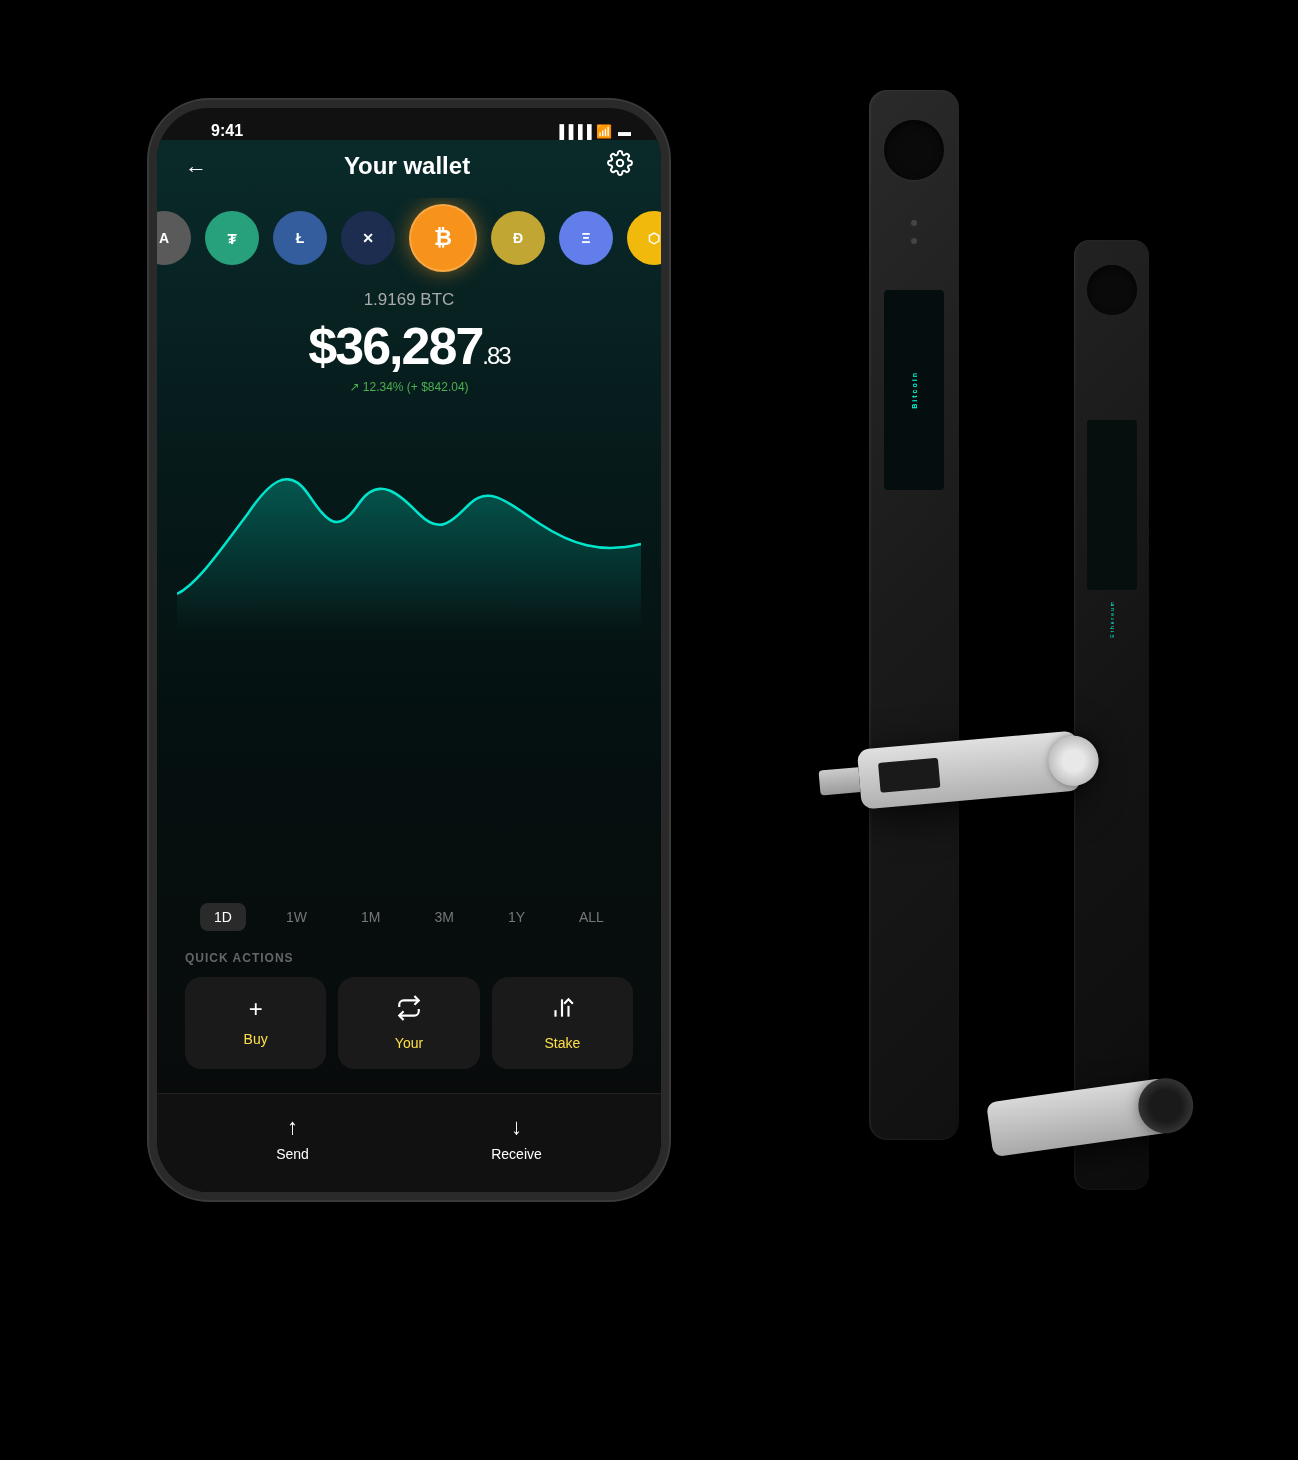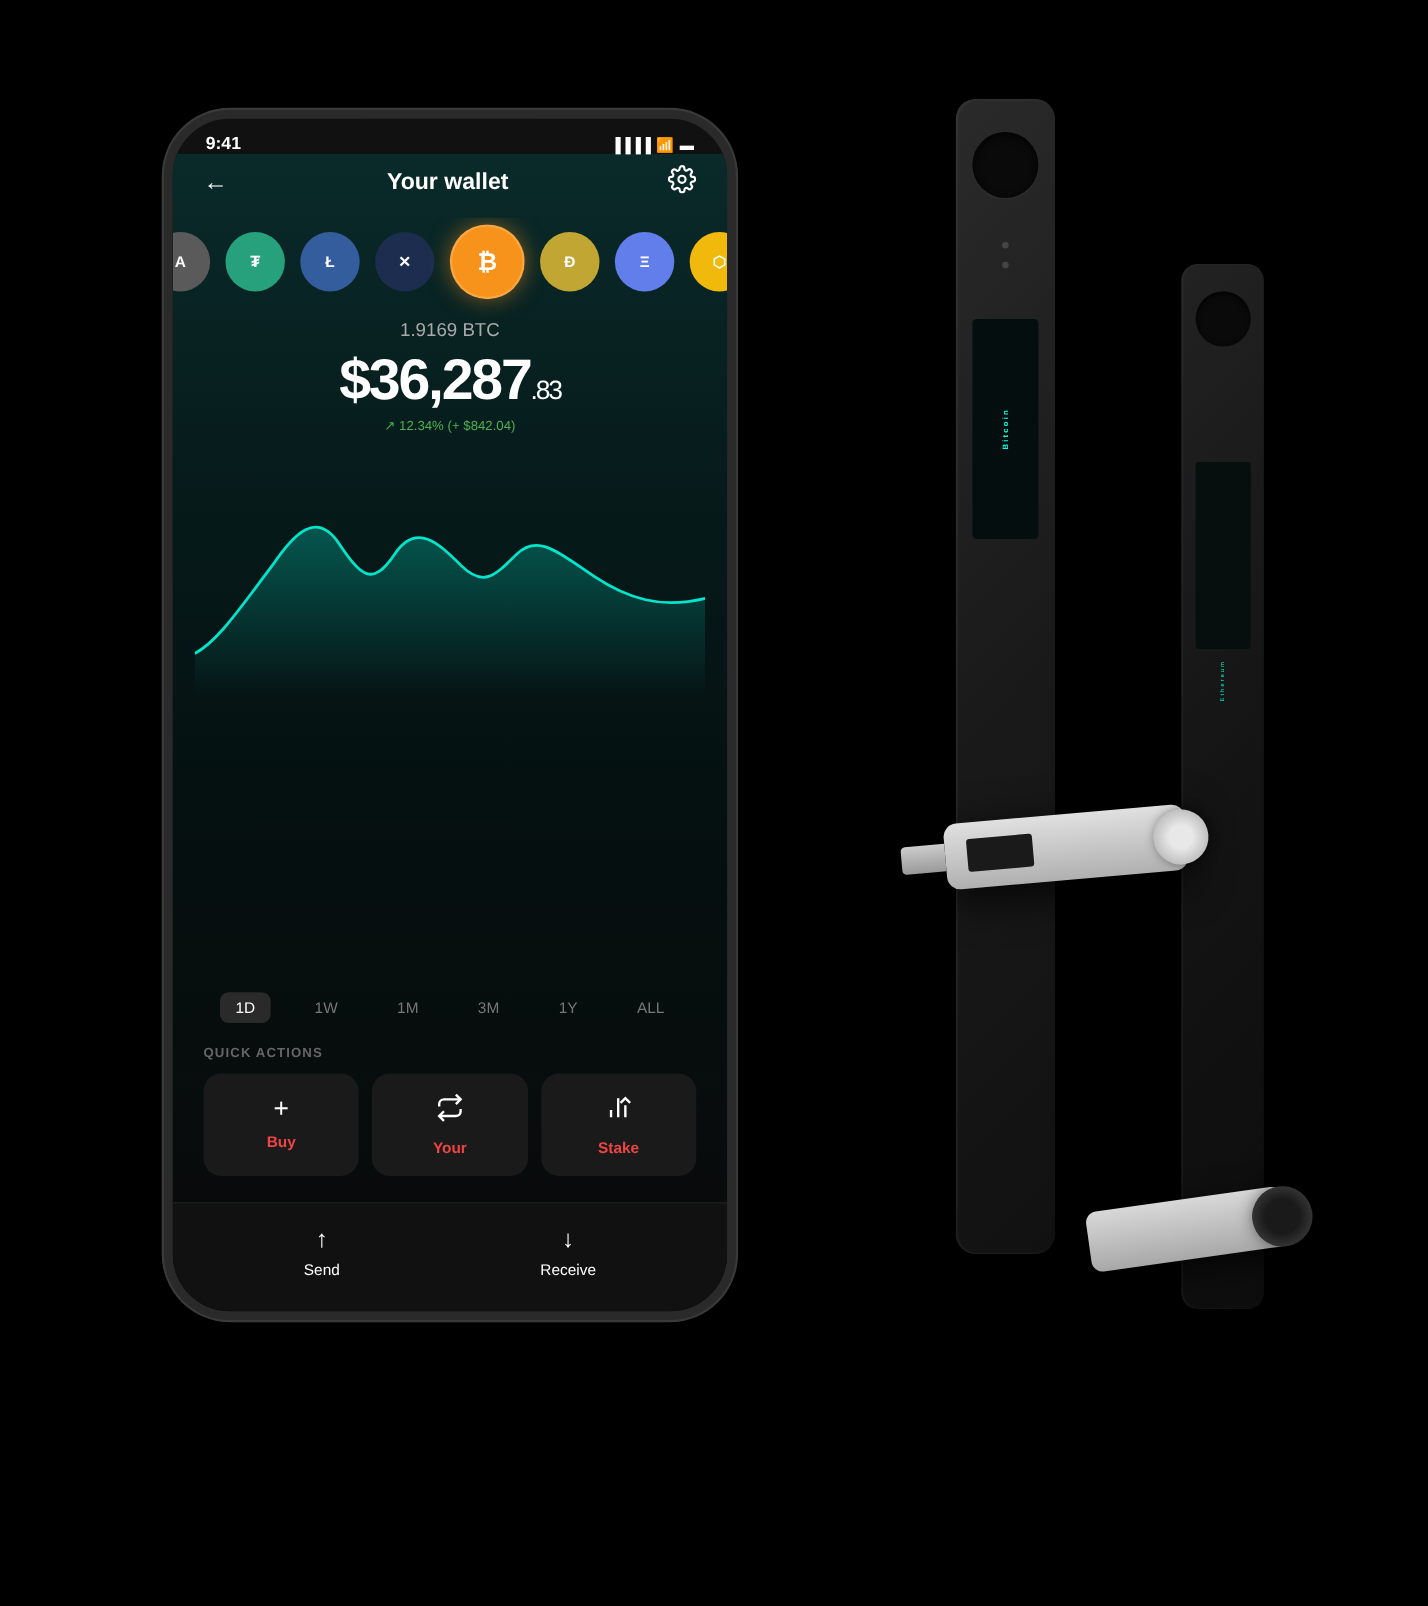--- a/index.html
+++ b/index.html
@@ -63,20 +63,21 @@
       align-items: center;
       padding: 14px 30px 0;
       color: #fff;
       font-size: 15px;
       font-weight: 600;
     }
 
     .status-time {
       font-weight: 700;
       font-size: 16px;
+      margin-left: 24px;
     }
 
     .status-icons {
       display: flex;
       gap: 5px;
       align-items: center;
       font-size: 13px;
     }
 
     
@@ -96,21 +97,21 @@
       padding: 10px 28px 16px;
     }
 
     .nav-back {
       color: #fff;
       font-size: 22px;
     }
 
     .nav-title {
       color: #fff;
-      font-size: 21px;
+      font-size: 24px;
       font-weight: 600;
     }
 
     .nav-settings {
       color: #fff;
       font-size: 22px;
     }
 
     
     .coin-carousel {
@@ -235,23 +236,23 @@
       gap: 8px;
       cursor: pointer;
     }
 
     .action-icon {
       font-size: 24px;
       color: #fff;
     }
 
     .action-label {
-      color: #ef4444;
+      color: #fde047;
       font-size: 14px;
-      font-weight: 700;
+      font-weight: 400;
     }
 
     
     .bottom-bar {
       background: #111;
       display: flex;
       justify-content: space-around;
       padding: 20px 28px 30px;
       border-top: 1px solid #222;
     }

